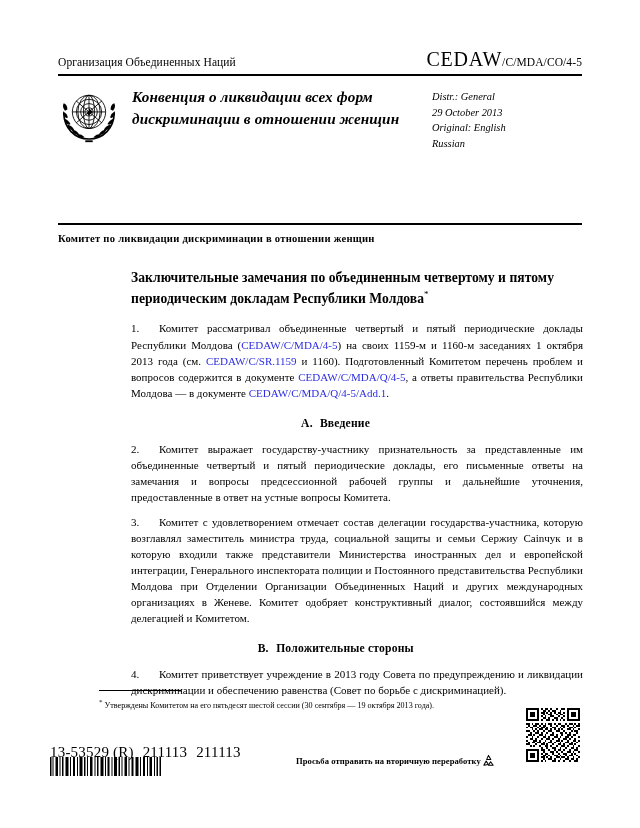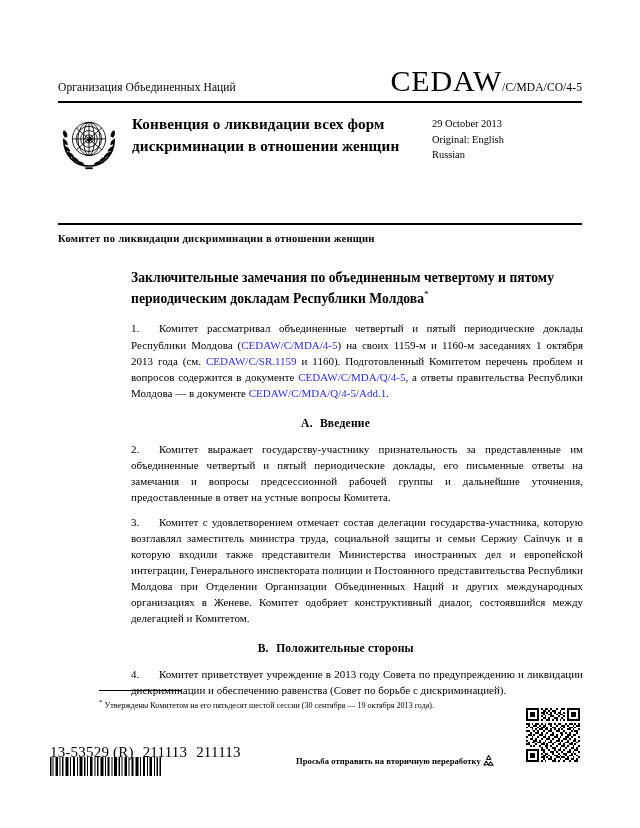--- a/index.html
+++ b/index.html
@@ -35,38 +35,38 @@
     font-size: 11.5px;
     letter-spacing: 0.1px;
     white-space: nowrap;
   }
   .symbol-line {
     display: flex;
     align-items: baseline;
     white-space: nowrap;
   }
   .symbol-main {
-    font-size: 30px;
+    font-size: 20px;
     letter-spacing: 0.8px;
-    margin-top: 16px;
   }
   .symbol-suffix {
     font-size: 11.5px;
     letter-spacing: 0.1px;
   }
   .rule-thick {
     border: 0;
     border-top: 2px solid #000;
     margin: 3px 0 0 0;
     height: 0;
   }
 
   .masthead-body {
     display: flex;
     margin-top: 8px;
+    font-style: italic;
   }
   .emblem-cell {
     width: 74px;
     flex: 0 0 74px;
     padding-top: 2px;
   }
   .emblem {
     width: 62px;
     height: 58px;
     display: block;
@@ -281,20 +281,21 @@
             <path d="M69 79 q7 -1 9 -8 q-7 0 -12 7 z"></path>
             <path d="M60 84 q7 0 10 -6 q-7 -1 -13 5 z"></path>
             <path d="M44 88 h12 v3 h-12 z"></path>
           </g>
         </svg>
       </div>
 
       <div class="conv-title">Конвенция о ликвидации всех форм дискриминации в отношении женщин</div>
 
       <div class="distr-block">
+        <div>Distr.: General</div>
         <div>29 October 2013</div>
         <div>Original: English</div>
         <div>Russian</div>
       </div>
 
     </div>
   </div>
 
   <div class="band-rule"></div>
   <div class="committee">Комитет по ликвидации дискриминации в отношении женщин</div>

